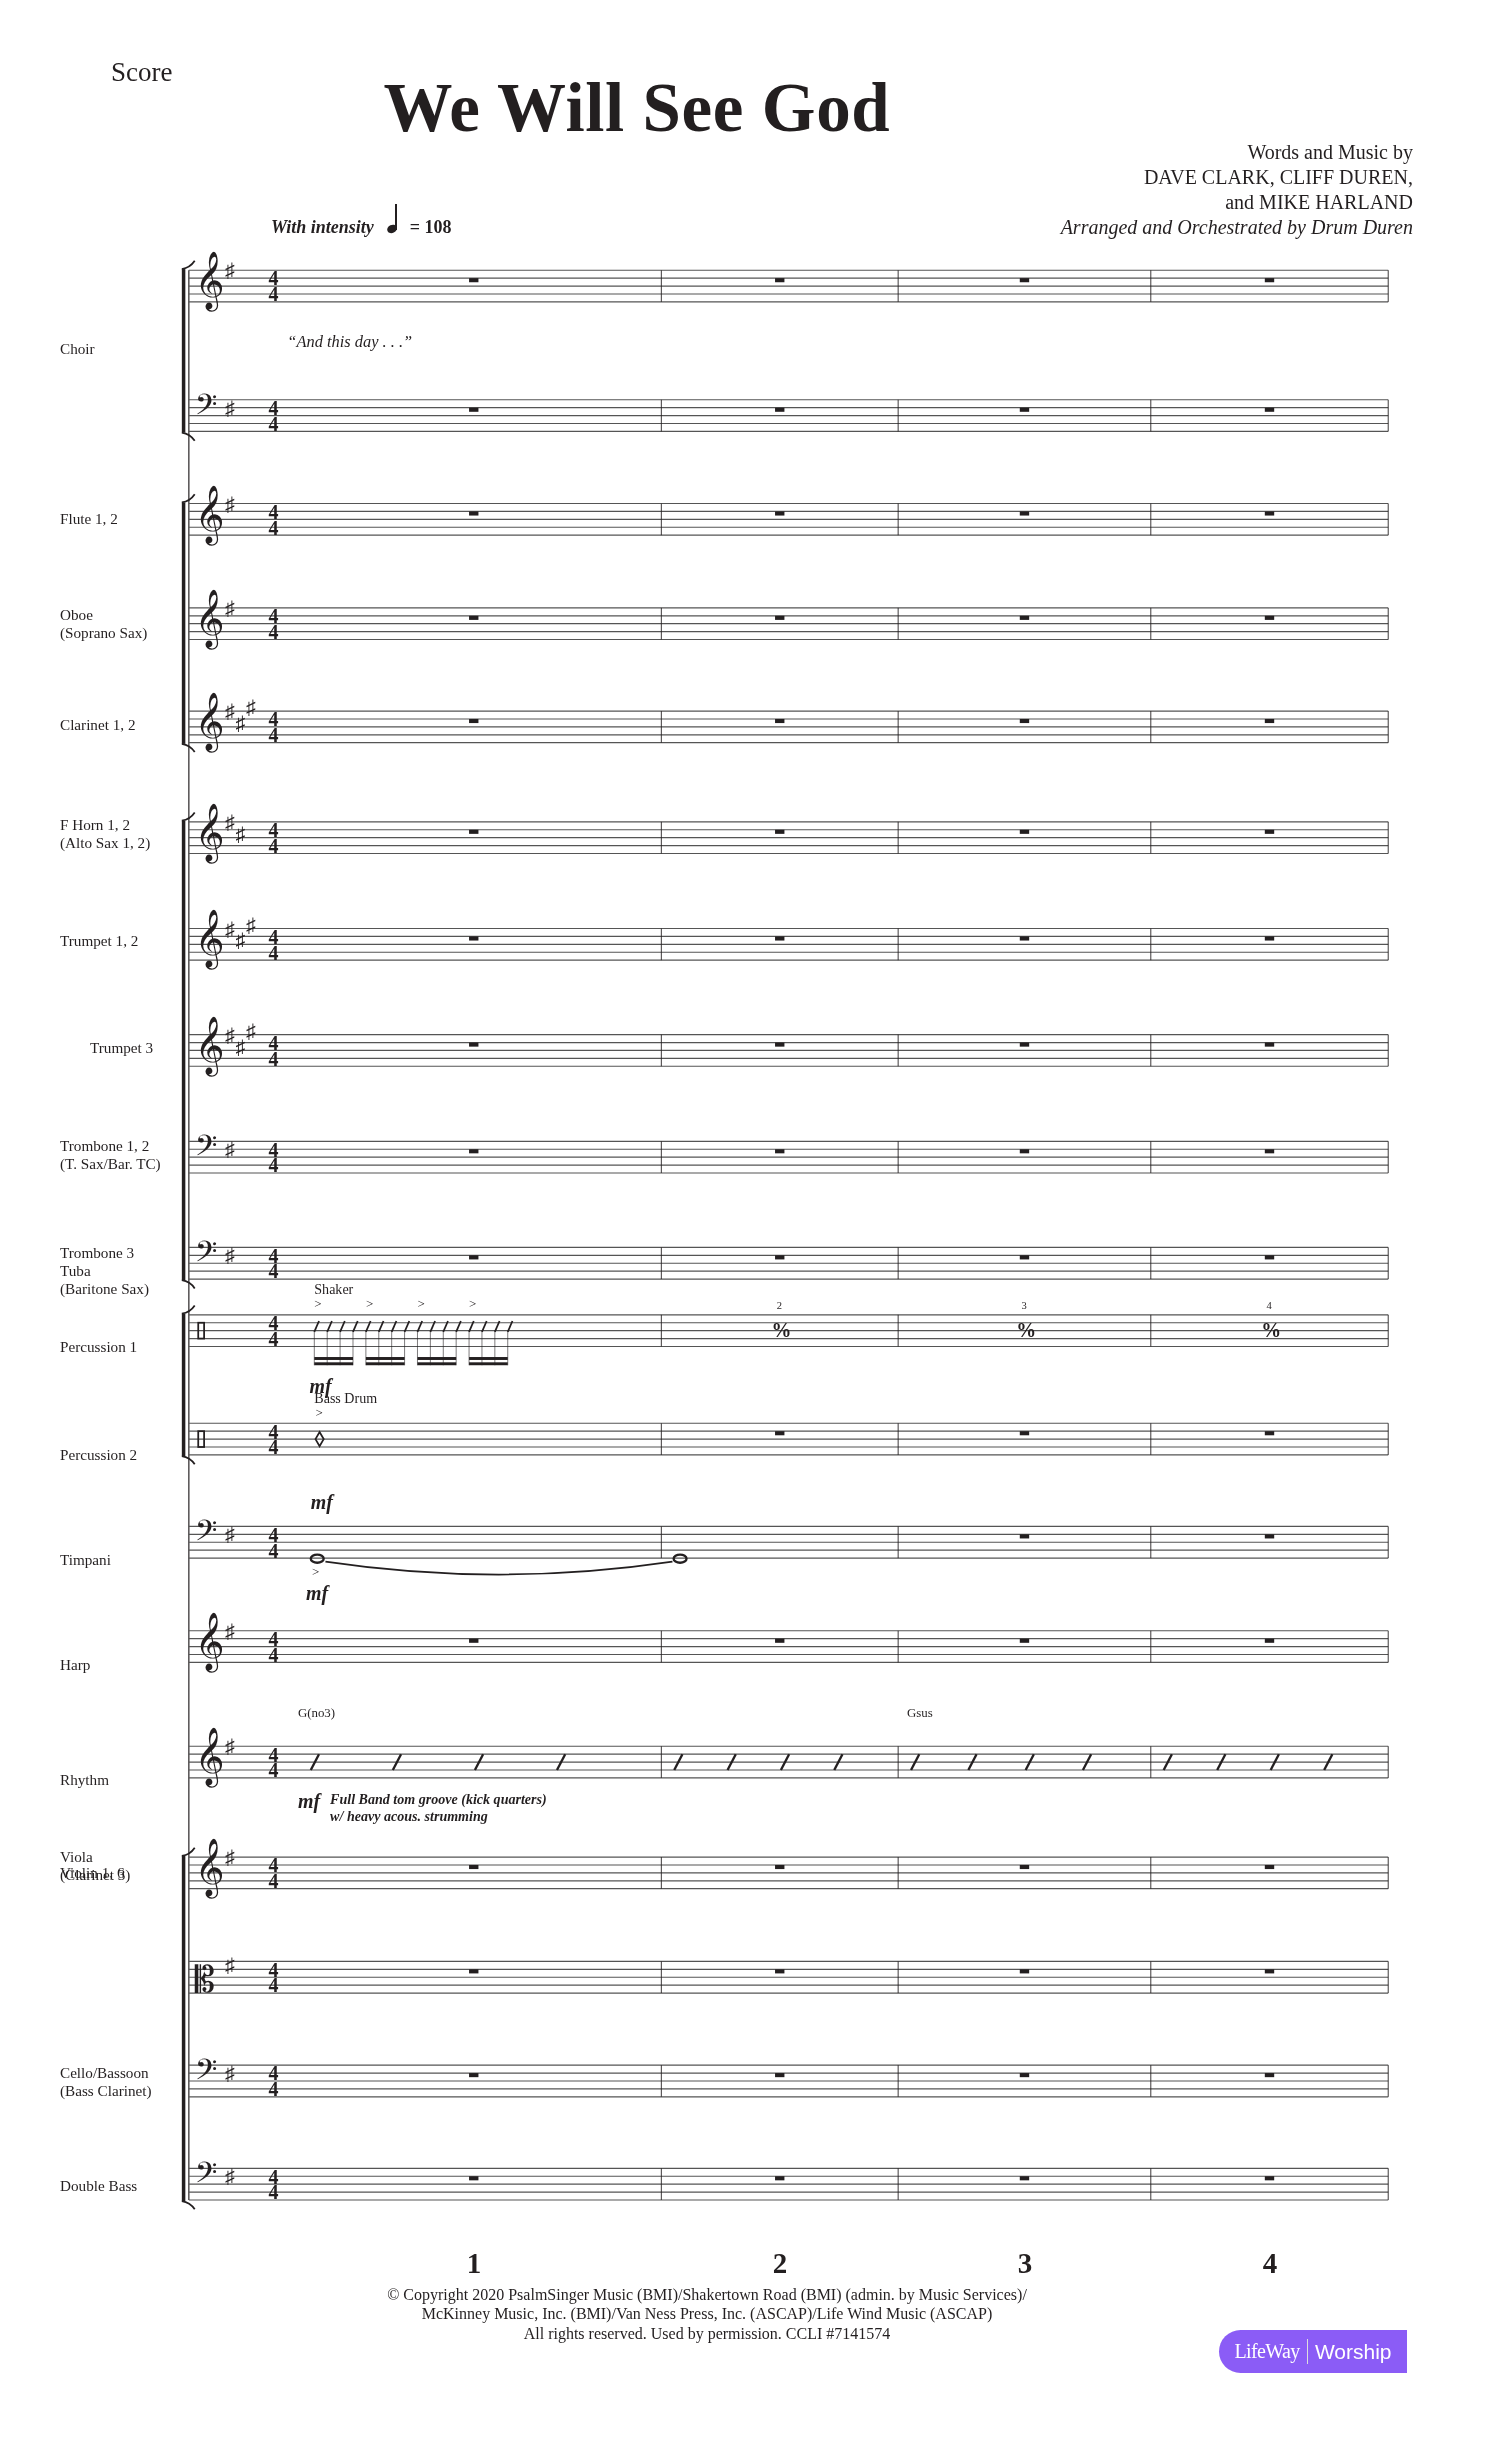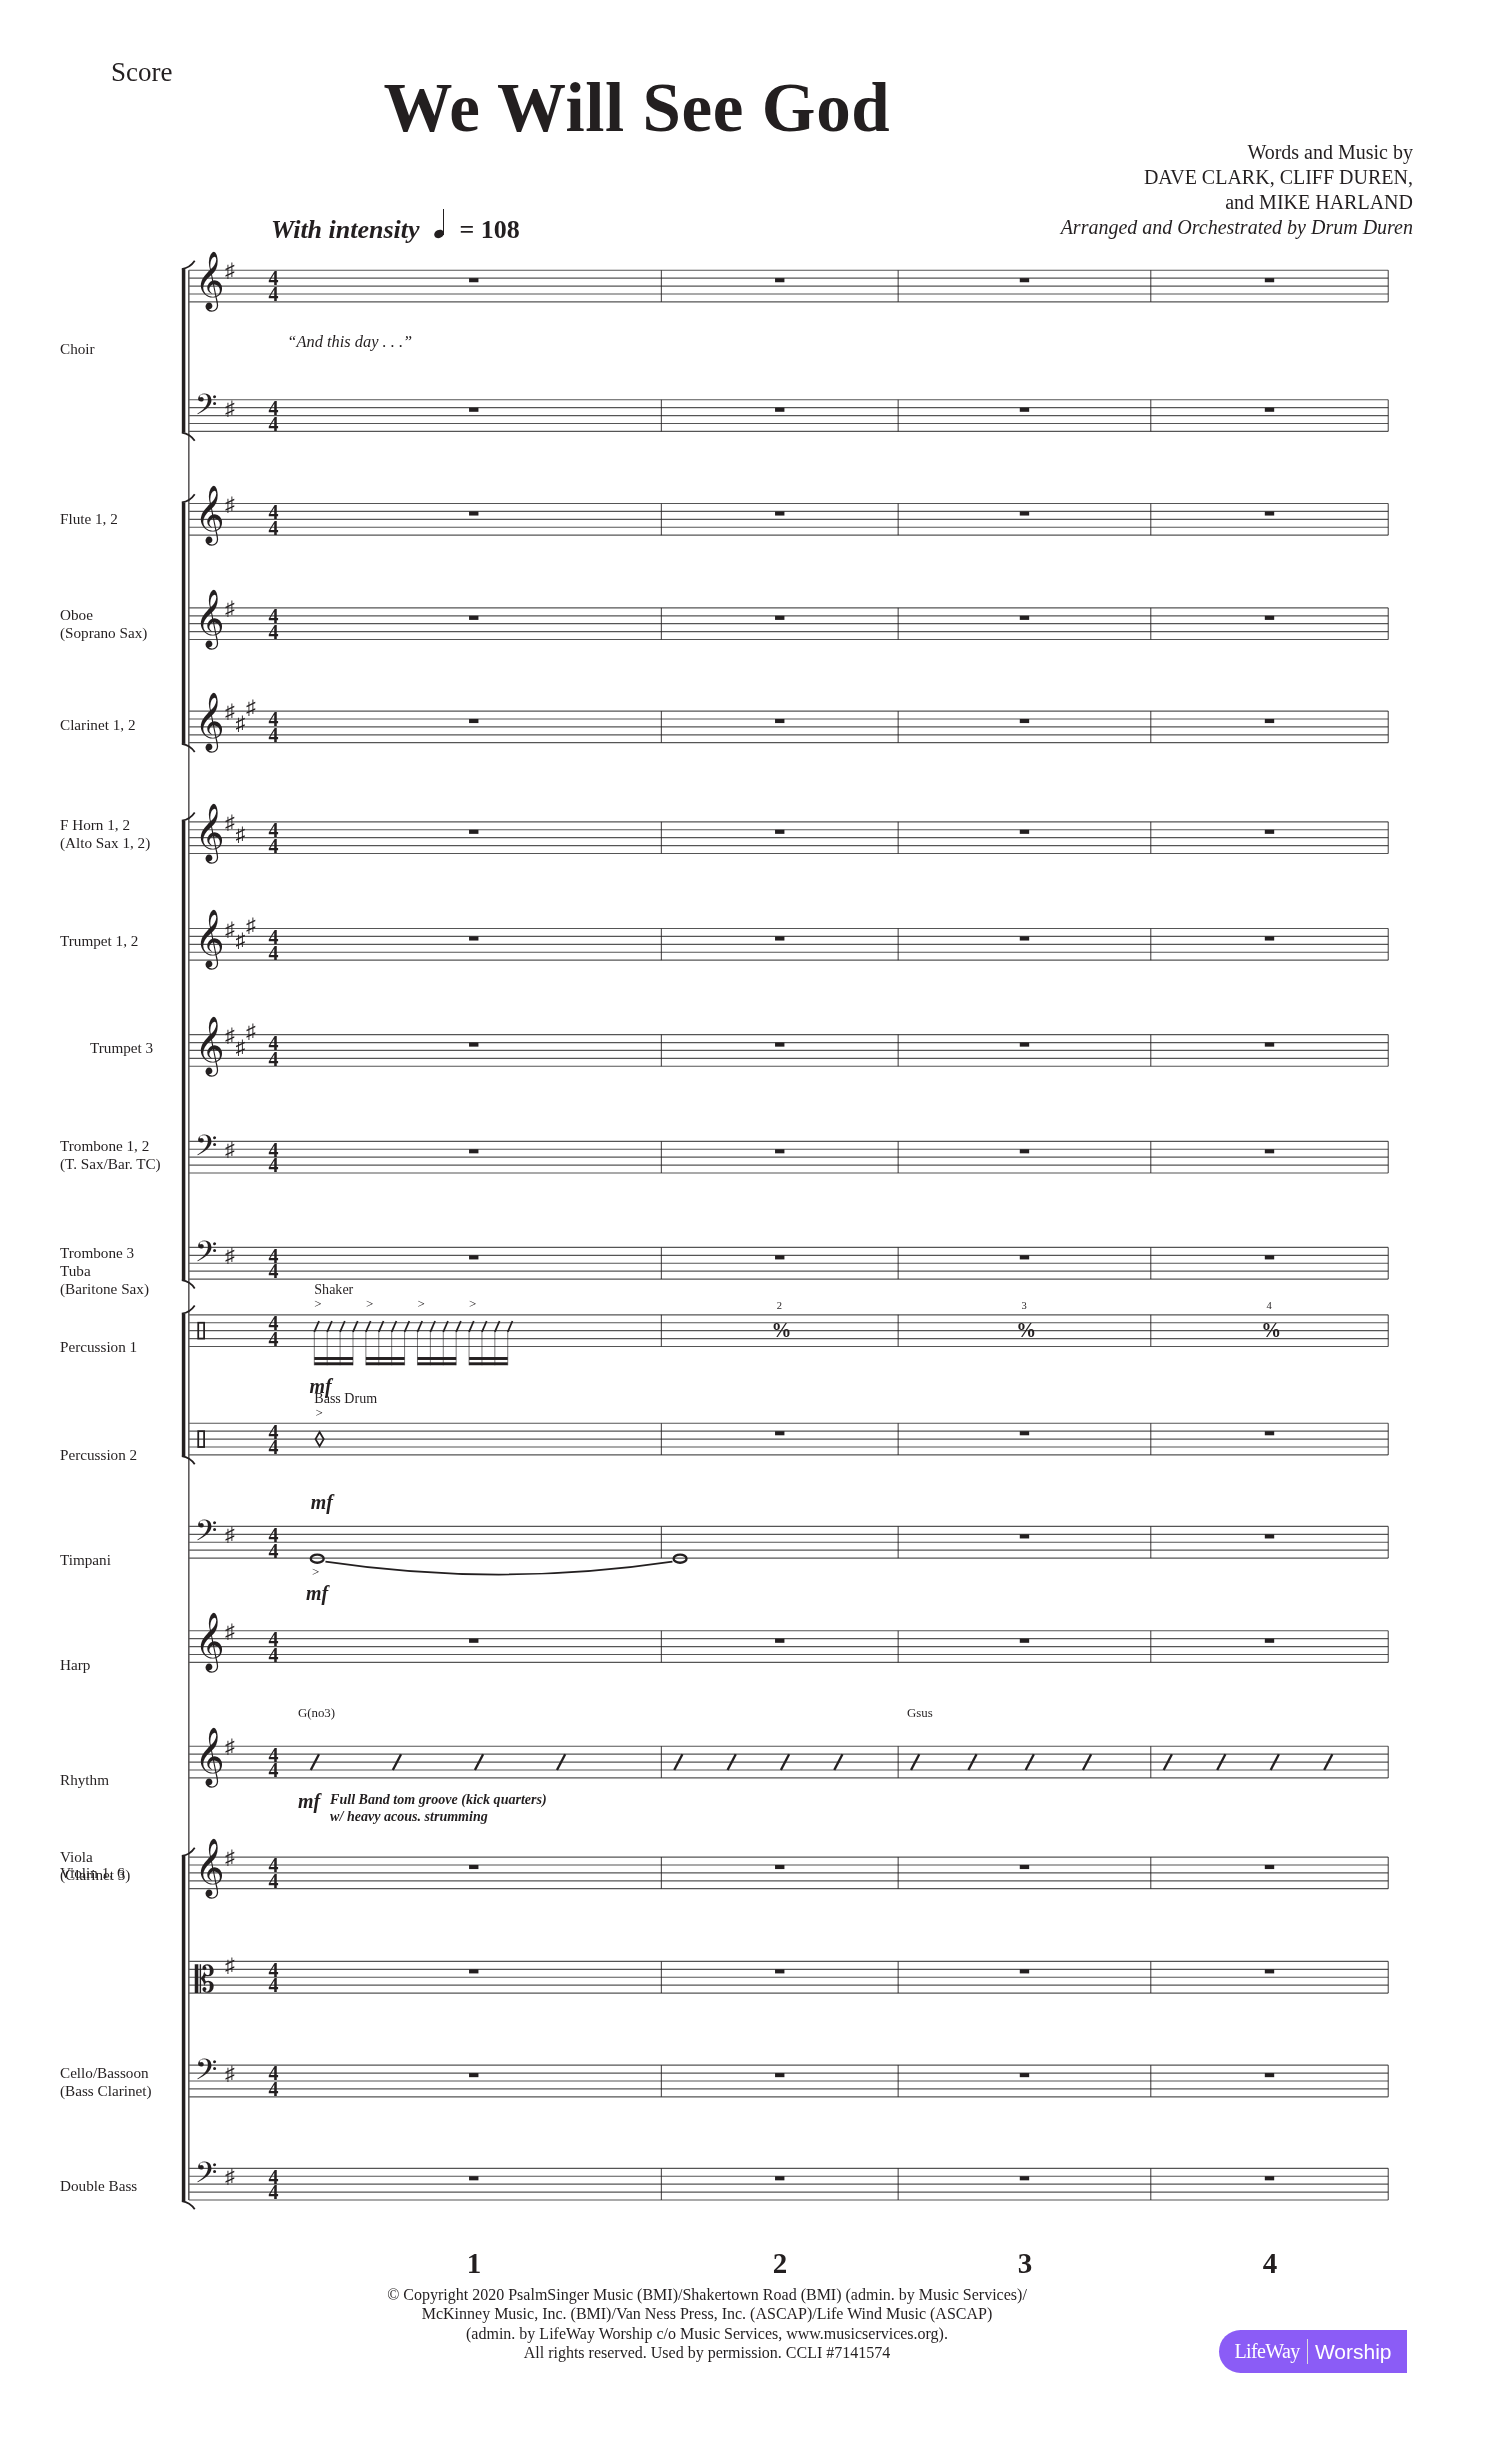--- a/index.html
+++ b/index.html
@@ -5,21 +5,21 @@
   html, body { margin: 0; padding: 0; background: #ffffff; }
   body { width: 1495px; height: 2462px; position: relative; overflow: hidden;
          font-family: "DejaVu Serif", "Liberation Serif", serif; color: #231f20; }
   .abs { position: absolute; }
   .score-label { left: 111px; top: 57px; font-size: 27px; font-family: "Liberation Serif", serif; }
   .title { left: 0; width: 1262px; top: 69px; text-align: center; font-size: 69px; font-weight: bold;
            font-family: "Liberation Serif", serif; letter-spacing: 0.6px; padding-left: 11.7px; box-sizing: border-box; }
   .credits { right: 82px; top: 140px; text-align: right; font-family: "Liberation Serif", serif;
              font-size: 20px; line-height: 25px; }
   .credits .arr { font-style: italic; }
-  .tempo { left: 271px; top: 215px; font-family: "Liberation Serif", serif; font-size: 26px;
+  .tempo { left: 271px; top: 215px; font-family: "Liberation Serif", serif; font-size: 18px;
            font-weight: bold; white-space: nowrap; }
   .tempo .txt { font-style: italic; }
   .tempo .note { display: inline-block; position: relative; width: 15.2px; height: 17.6px; margin: 0 3.5px 0 8.2px; }
   .tempo .note .head { position: absolute; left: 0; bottom: 0; width: 10px; height: 7.6px; background: #231f20;
                        border-radius: 50%; transform: rotate(-25deg); }
   .tempo .note .stem { position: absolute; left: 8.8px; bottom: 2.9px; width: 1.2px; height: 26px; background: #231f20; }
   .inst { left: 60px; font-family: "Liberation Serif", serif; font-size: 15.2px; line-height: 18px; white-space: pre-line; }
   .measure-num { font-family: "Liberation Serif", serif; font-size: 29px; font-weight: bold; top: 2247px;
                  width: 47px; margin-left: -23.5px; text-align: center; }
   .copyright { left: 317px; width: 780px; top: 2285px; text-align: center; font-family: "Liberation Serif", serif;
@@ -548,21 +548,20 @@
 <div id="measure-nums">
     <div class="abs measure-num" style="left: 474px;">1</div>
     <div class="abs measure-num" style="left: 780px;">2</div>
     <div class="abs measure-num" style="left: 1025px;">3</div>
     <div class="abs measure-num" style="left: 1270px;">4</div>
   </div>
 
 <div class="abs copyright">
   <div>© Copyright 2020 PsalmSinger Music (BMI)/Shakertown Road (BMI) (admin. by Music Services)/</div>
   <div>McKinney Music, Inc. (BMI)/Van Ness Press, Inc. (ASCAP)/Life Wind Music (ASCAP)</div>
-  <div>(admin. by LifeWay Worship c/o Music Services, www.musicservices.org).</div>
   <div>All rights reserved. Used by permission. CCLI #7141574</div>
 </div>
 
 <div class="abs logo">
   <span class="lw">LifeWay</span>
   <span class="sep"></span>
   <span class="wo">Worship</span>
 </div>
 
 

